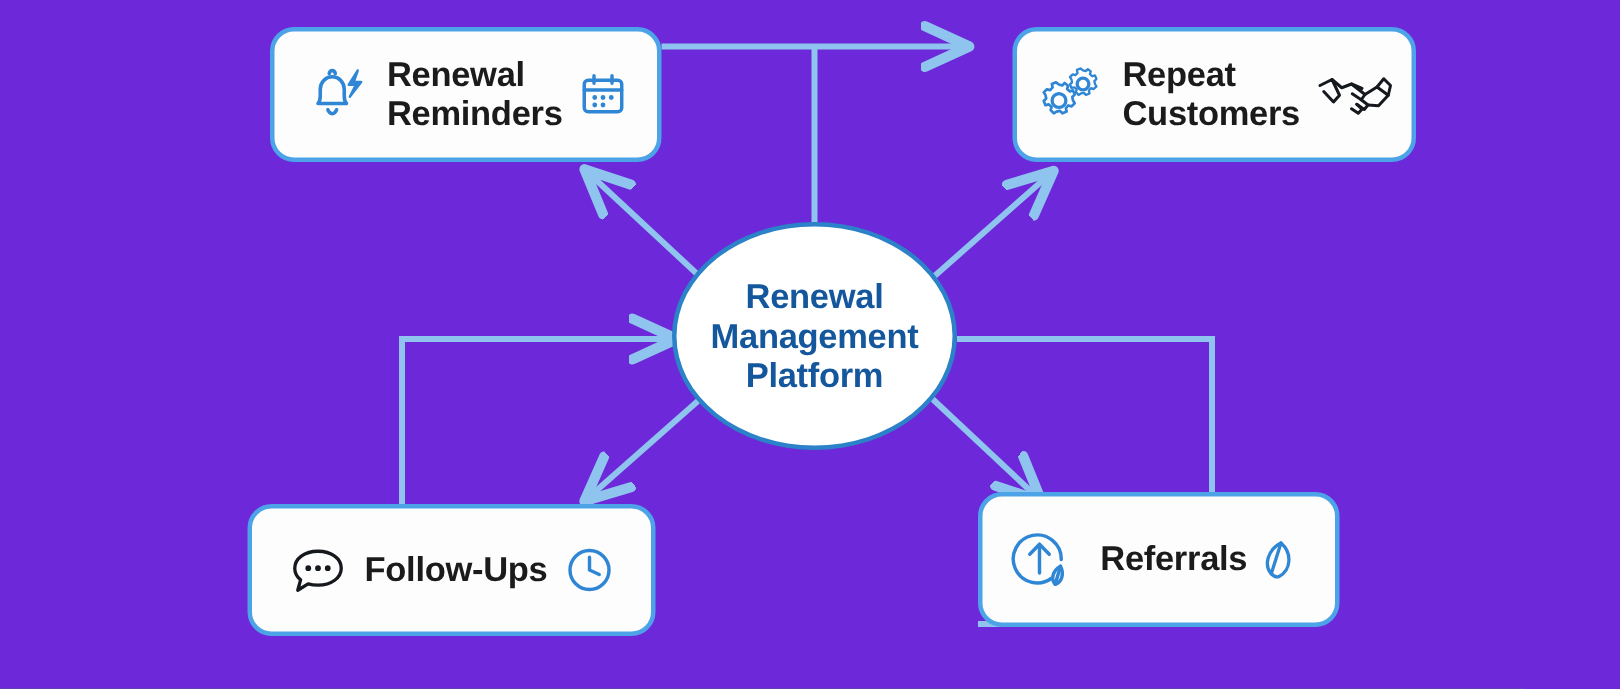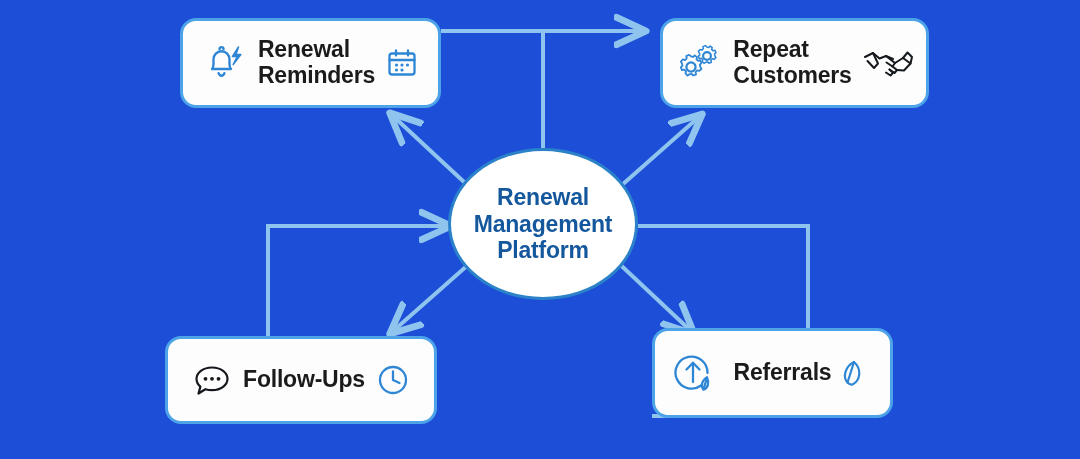--- a/index.html
+++ b/index.html
@@ -10,21 +10,21 @@
   body {
     width: 1080px;
     height: 459px;
     overflow: hidden;
     font-family: "Liberation Sans", sans-serif;
   }
   #canvas {
     position: relative;
     width: 1080px;
     height: 459px;
-    background: #1d4ed8;
+    background: #6d28d9;
   }
   #wires {
     position: absolute;
     left: 0;
     top: 0;
     width: 1080px;
     height: 459px;
     pointer-events: none;
   }
   .node {
@@ -42,21 +42,21 @@
   .node-label {
     font-size: 23px;
     font-weight: 700;
     color: #1b1b1b;
     line-height: 1.12;
     letter-spacing: -0.2px;
     text-align: left;
     white-space: pre-line;
   }
   #node-reminders { left: 180px; top: 18px;  width: 261px; height: 90px; }
-  #node-repeat    { left: 660px; top: 18px;  width: 269px; height: 90px; }
+  #node-repeat    { left: 675px; top: 18px;  width: 269px; height: 90px; }
   #node-followups { left: 165px; top: 336px; width: 272px; height: 88px; }
   #node-referrals { left: 652px; top: 328px; width: 241px; height: 90px; }
 
   .ellipse {
     position: absolute;
     left: 448px;
     top: 148px;
     width: 190px;
     height: 152px;
     border: 3px solid #2b82c9;

